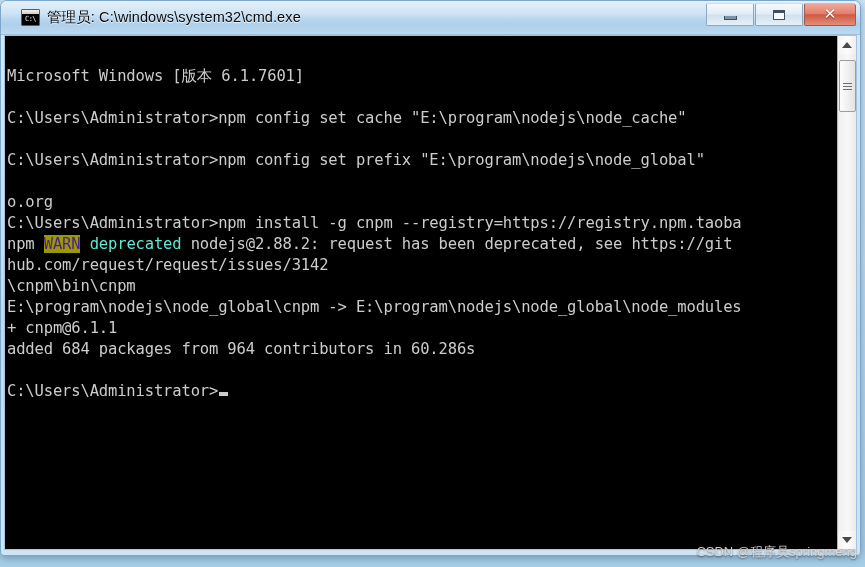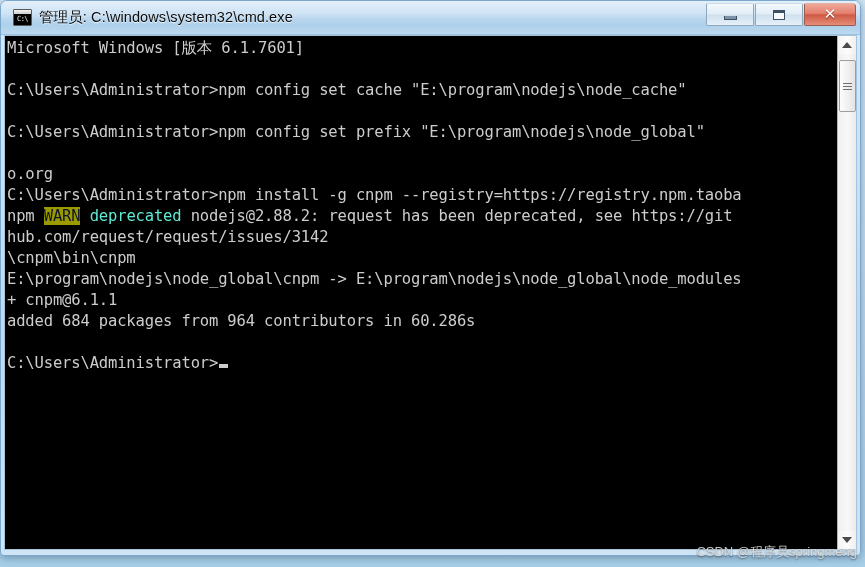--- a/index.html
+++ b/index.html
@@ -43,21 +43,21 @@
     height: 34px;
     border-radius: 6px 6px 0 0;
     background: linear-gradient(180deg,
         #e3f0fa 0%,
         #cfe3f5 38%,
         #b9d6ee 55%,
         #aed0ea 72%,
         #bcd9ef 100%);
     display: flex;
     align-items: center;
-    padding-left: 12px;
+    padding-left: 20px;
     border-bottom: 1px solid #9cbfdd;
   }
 
   
   #app-icon {
     width: 19px; height: 17px;
     background: #ffffff;
     border: 1px solid #5a5a5a;
     border-radius: 1px;
     position: relative;
@@ -151,36 +151,37 @@
     border: 1px solid #a6c3dc;
     display: flex;
     overflow: hidden;
   }
 
   #console {
     flex: 1 1 auto;
     background: #000000;
     overflow: hidden;
     padding: 2px 16px 0 2px;
+    margin-top: 28px;
   }
 
   .line {
     font-family: "DejaVu Sans Mono", monospace;
     font-size: 15.5px;
     line-height: 21px;
     color: #cccccc;
     white-space: pre;
     letter-spacing: -0.15px;
     height: 21px;
   }
   .line.blank { color: transparent; }
 
   .seg-warn {
     background: #9a9a00;
-    color: #0f172a;
+    color: #4c1d95;
   }
   .seg-magenta { color: #5eead4; }
 
   .cursor {
     display: inline-block;
     width: 9px;
     height: 4px;
     background: #cccccc;
     vertical-align: baseline;
     margin-left: 1px;

